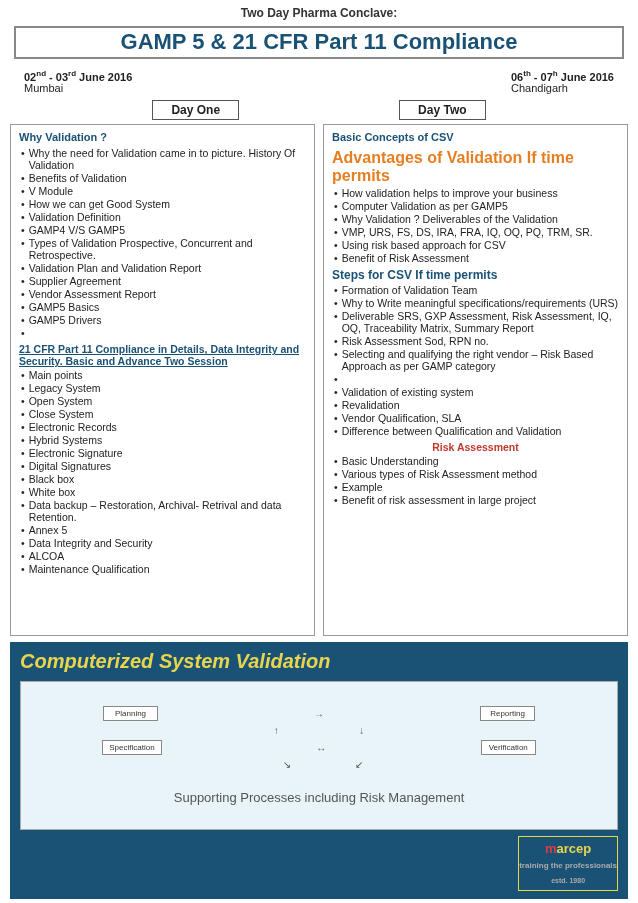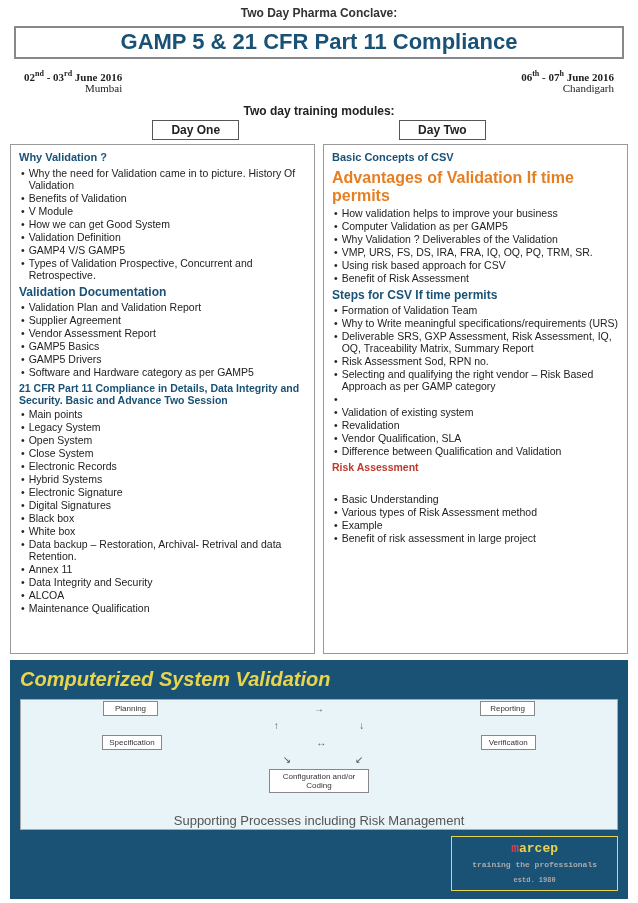--- a/index.html
+++ b/index.html
@@ -37,23 +37,22 @@
       color: #1a5276;
       line-height: 1.3;
     }
     .date-row {
       display: flex;
       justify-content: space-between;
       padding: 6px 24px;
       font-size: 11px;
     }
     .date-box {
-      text-align: right;
+      text-align: left;
       font-size: 11px;
-      font-family: Liberation Serif, serif;
     }
     .date-box .date-line {
       font-weight: bold;
     }
     sup { font-size: 8px; }
     .training-header {
       text-align: center;
       font-weight: bold;
       font-size: 12px;
       padding: 4px 0 2px 0;
@@ -101,21 +100,22 @@
       color: #1a5276;
       font-size: 12px;
       margin-top: 4px;
       margin-bottom: 2px;
     }
     .col-subtitle-red {
       font-weight: bold;
       color: #c0392b;
       font-size: 10.5px;
       margin-top: 4px;
-      margin-bottom: 20px;
+      margin-bottom: 2px;
+      text-align: center;
     }
     .bullet-item {
       display: flex;
       align-items: flex-start;
       margin-bottom: 1px;
       padding-left: 2px;
     }
     .bullet {
       margin-right: 4px;
       flex-shrink: 0;
@@ -123,21 +123,21 @@
     }
     .item-text {}
     .bottom-section {
       margin: 6px 10px 4px 10px;
       display: flex;
       gap: 8px;
     }
     .diagram-box {
       background: #e8f4f8;
       border: 1px solid #aaa;
-      padding: 1px 4px;
+      padding: 24px 4px;
       font-size: 8px;
       text-align: center;
       color: #333;
     }
     .diagram-row {
       display: flex;
       justify-content: space-around;
       margin-bottom: 4px;
     }
     .diagram-cell {
@@ -190,21 +190,20 @@
       <div>Mumbai</div>
     </div>
     <div class="date-box">
       <div class="date-line">
         <span>06</span><sup>th</sup><span> - </span><span>07</span><sup>h</sup><span> June 2016</span>
       </div>
       <div>Chandigarh</div>
     </div>
   </div>
 
-  <div class="training-header">Two day training modules:</div>
 
   <div class="day-tabs">
     <div class="day-tab">Day One</div>
     <div class="day-tab">Day Two</div>
   </div>
 
   <div class="columns">
 
     <div class="col">
       <div class="col-title">Why Validation ?</div>
@@ -231,21 +230,20 @@
         </div>
       <div class="bullet-item">
           <span class="bullet">•</span>
           <span class="item-text">GAMP4 V/S GAMP5</span>
         </div>
       <div class="bullet-item">
           <span class="bullet">•</span>
           <span class="item-text">Types of Validation Prospective, Concurrent and Retrospective.</span>
         </div>
 
-      <div class="col-subtitle-blue">Validation Documentation</div>
 
       <div class="bullet-item">
           <span class="bullet">•</span>
           <span class="item-text">Validation Plan and Validation Report</span>
         </div>
       <div class="bullet-item">
           <span class="bullet">•</span>
           <span class="item-text">Supplier Agreement</span>
         </div>
       <div class="bullet-item">
@@ -255,24 +253,23 @@
       <div class="bullet-item">
           <span class="bullet">•</span>
           <span class="item-text">GAMP5  Basics</span>
         </div>
       <div class="bullet-item">
           <span class="bullet">•</span>
           <span class="item-text">GAMP5 Drivers</span>
         </div>
       <div class="bullet-item">
           <span class="bullet">•</span>
-          <span class="item-text">Software and Hardware category as per GAMP5</span>
-        </div>
-
-      <div style="font-weight:bold; color:#1a5276; font-size:10.5px; margin-top:4px; margin-bottom:2px;">21 CFR Part 11 Compliance in Details, Data Integrity and Security. Basic and Advance Two Session</div>
+        </div>
+
+      <div style="font-weight:bold; color:#1a5276; font-size:10.5px; margin-top:4px; margin-bottom:2px;text-decoration:underline;">21 CFR Part 11 Compliance in Details, Data Integrity and Security. Basic and Advance Two Session</div>
 
       <div class="bullet-item">
           <span class="bullet">•</span>
           <span class="item-text">Main points</span>
         </div>
       <div class="bullet-item">
           <span class="bullet">•</span>
           <span class="item-text">Legacy System</span>
         </div>
       <div class="bullet-item">
@@ -306,21 +303,21 @@
       <div class="bullet-item">
           <span class="bullet">•</span>
           <span class="item-text">White box</span>
         </div>
       <div class="bullet-item">
           <span class="bullet">•</span>
           <span class="item-text">Data backup – Restoration, Archival- Retrival and data Retention.</span>
         </div>
       <div class="bullet-item">
           <span class="bullet">•</span>
-          <span class="item-text">Annex 11</span>
+          <span class="item-text">Annex 5</span>
         </div>
       <div class="bullet-item">
           <span class="bullet">•</span>
           <span class="item-text">Data Integrity and Security</span>
         </div>
       <div class="bullet-item">
           <span class="bullet">•</span>
           <span class="item-text">ALCOA</span>
         </div>
       <div class="bullet-item">
@@ -433,26 +430,25 @@
           <div class="diagram-arrow">→</div>
           <div class="diagram-cell">Reporting</div>
         </div>
         <div style="display:flex; justify-content:space-around; margin-bottom:4px; font-size:10px; color:#555;">↑ &nbsp;&nbsp;&nbsp;&nbsp;&nbsp;&nbsp;&nbsp;&nbsp;&nbsp;&nbsp;&nbsp;&nbsp;&nbsp;&nbsp;&nbsp;&nbsp;&nbsp;&nbsp;&nbsp;&nbsp;&nbsp;&nbsp;&nbsp;&nbsp;&nbsp;&nbsp;&nbsp;&nbsp;↓</div>
         <div class="diagram-row">
           <div class="diagram-cell">Specification</div>
           <div class="diagram-arrow">↔</div>
           <div class="diagram-cell">Verification</div>
         </div>
         <div style="display:flex; justify-content:space-around; margin-bottom:4px; font-size:10px; color:#555;">&nbsp;&nbsp;&nbsp;↘ &nbsp;&nbsp;&nbsp;&nbsp;&nbsp;&nbsp;&nbsp;&nbsp;&nbsp;&nbsp;&nbsp;&nbsp;&nbsp;&nbsp;&nbsp;&nbsp;&nbsp;&nbsp;&nbsp;&nbsp;&nbsp;&nbsp;↙</div>
-        <div class="diagram-center">Configuration and/or Coding</div>
         <div class="diagram-bottom">Supporting Processes including Risk Management</div>
       </div>
 
       <div style="display:flex; justify-content:flex-end; margin-top:6px;">
-        <div style="border:1.5px solid #e8d44d; padding:4px 20px; text-align:center;font-family:Liberation Mono, monospace;">
+        <div style="border:1.5px solid #e8d44d; padding:4px 0; text-align:center;">
           <div style="font-size:13px; font-weight:bold; color:#e8d44d;">
             <span style="color:#e63946;">m</span><span style="color:#e8d44d;">arcep</span><br>
             <span style="font-size:8px; color:#aaa;">training the professionals</span><br>
             <span style="font-size:7px; color:#aaa;">estd. 1980</span>
           </div>
         </div>
       </div>
     </div>
   </div>
 

